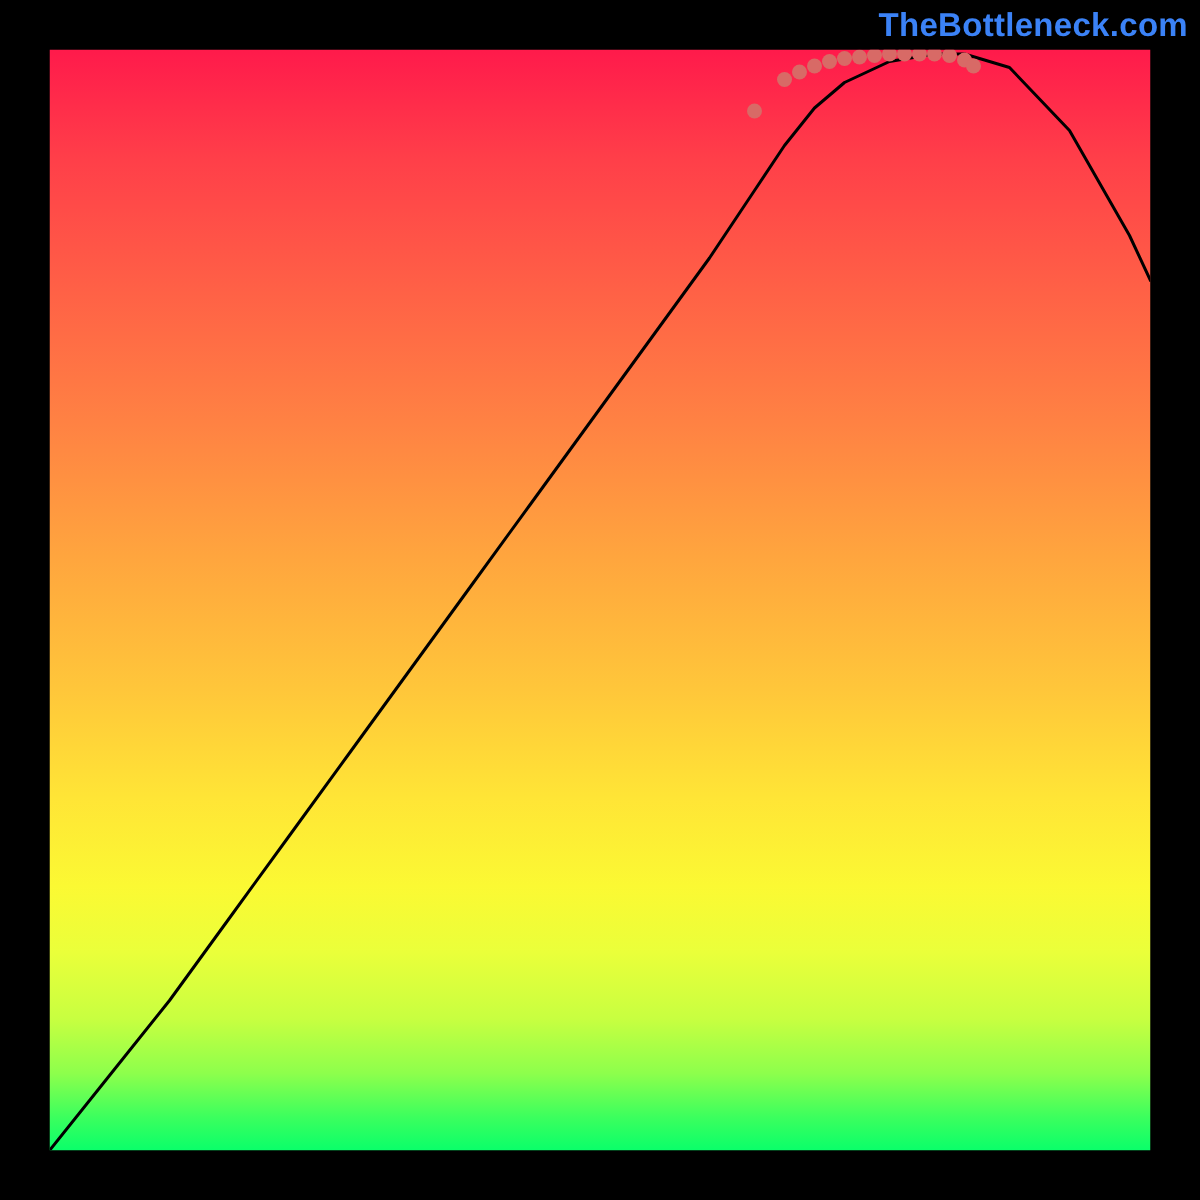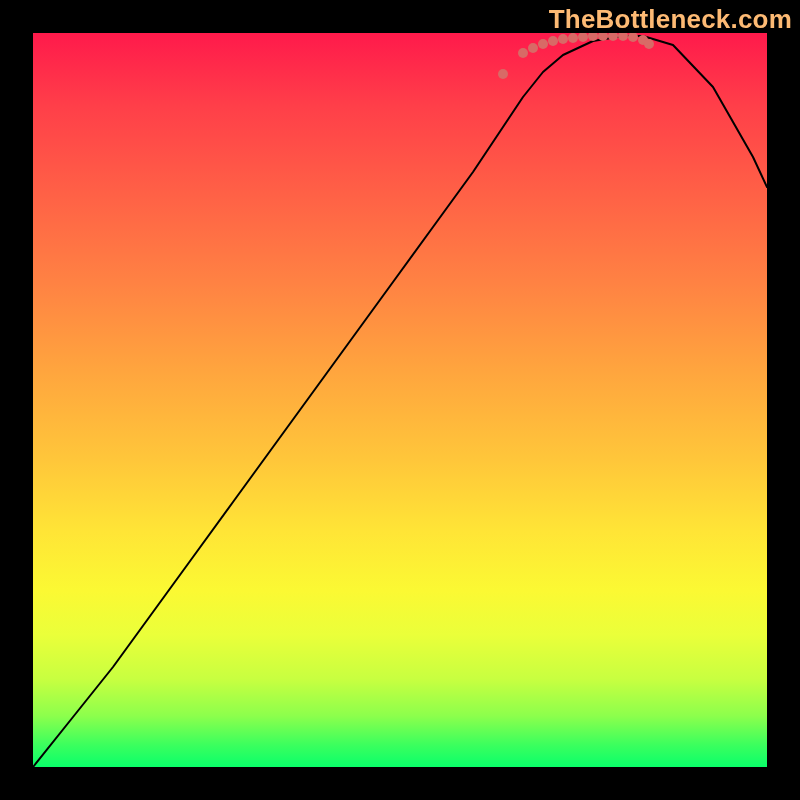--- a/index.html
+++ b/index.html
@@ -14,23 +14,23 @@
   .frame {
     position: relative;
     width: 800px;
     height: 800px;
     background: #000;
   }
   .watermark {
     position: absolute;
     top: 4px;
     right: 8px;
-    font-size: 26px;
+    font-size: 22px;
     font-weight: 600;
-    color: #fdba74;
+    color: #3b82f6;
     letter-spacing: 0.2px;
     z-index: 5;
   }
   .plot-area {
     position: absolute;
     left: 33px;
     top: 33px;
     width: 734px;
     height: 734px;
     overflow: hidden;

